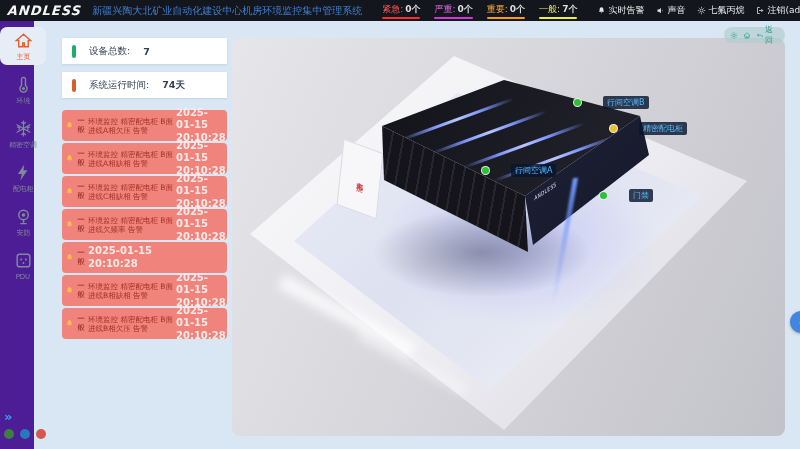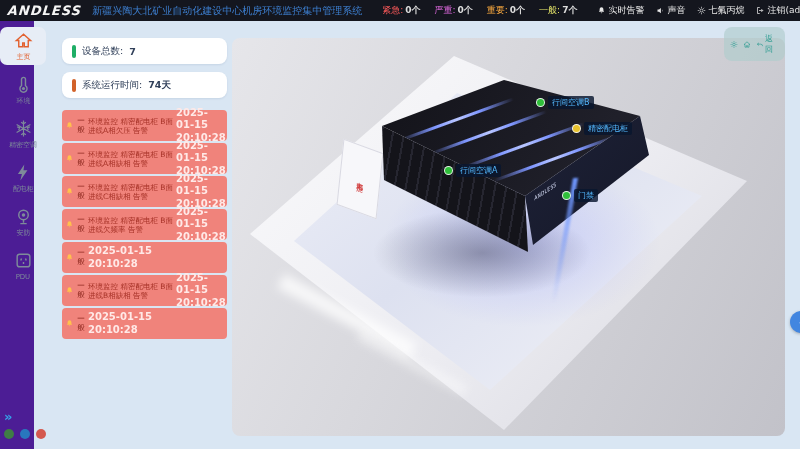--- a/index.html
+++ b/index.html
@@ -8,21 +8,21 @@
   .app { position:relative; width:800px; height:449px; overflow:hidden; background:#d9e6f3; }
 
   
   .header { position:absolute; left:0; top:0; width:800px; height:21px; background:#14161e;
             display:flex; align-items:center; padding:0 8px; gap:10px; z-index:30; }
   .logo { color:#f5f5f5; font-size:13px; font-weight:800; font-style:italic; letter-spacing:1px;
           transform:skewX(-6deg); white-space:nowrap; }
   .sys-title { color:#3d7fd0; font-size:10px; white-space:nowrap; }
   .header-spacer { flex:1; }
   .sev-list { display:flex; gap:14px; align-items:center; }
-  .sev-item { display:flex; flex-direction:row; align-items:flex-start; }
+  .sev-item { display:flex; flex-direction:column; align-items:flex-start; }
   .sev-text { font-size:9px; white-space:nowrap; display:flex; gap:2px; }
   .sev-count { color:#dddddd;font-weight:bold; }
   .sev-bar { height:2px; width:100%; margin-top:1px; border-radius:1px; }
   .hdr-actions { display:flex; gap:12px; align-items:center; margin-left:10px; }
   .hdr-btn { display:flex; align-items:center; gap:2px; color:#e8e8e8; font-size:9px; cursor:pointer; white-space:nowrap; }
   .hdr-btn svg { width:9px; height:9px; }
 
   
   .sidebar { position:absolute; left:0; top:21px; width:34px; height:428px; background:#4c1d95; z-index:10; }
   .side-item { width:46px; margin:6px auto 0 auto; padding:4px 0 3px 0; border-radius:7px;
@@ -32,22 +32,22 @@
   .side-label { font-size:7.5px; letter-spacing:0; white-space:nowrap; transform:scale(.92); }
   .side-bottom { position:absolute; left:4px; bottom:10px; }
   .side-chevrons { color:#35a3e8; font-size:13px; font-weight:700; line-height:1; }
   .side-dots { display:flex; gap:6px; margin-top:6px; }
   .side-dot { width:10px; height:10px; border-radius:50%; }
 
   
   .main { position:absolute; left:57px; top:21px; width:743px; height:428px; background:#d9e6f3;
           border-top-left-radius:14px; border-bottom-left-radius:14px; }
 
-  .stat-card { position:absolute; left:5px; width:165px; height:26px; background:#ffffff; border-radius:8px;
-               display:flex; align-items:center; gap:6px; padding:0 10px; box-shadow:0 1px 2px rgba(60,90,130,.12); }
+  .stat-card { position:absolute; left:5px; width:165px; height:26px; background:#ffffff; border-radius:0;
+               display:flex; align-items:center; gap:13px; padding:0 10px; box-shadow:0 1px 2px rgba(60,90,130,.12); }
   .stat-bar { width:4px; height:13px; border-radius:2px; flex:none; }
   .stat-label { font-size:9.5px; color:#31405a; }
   .stat-value { font-size:9.5px; color:#31405a; font-weight:700; }
 
   .alarm-list { position:absolute; left:5px; top:89px; width:165px; }
   .alarm-item { width:165px; height:31px; margin-bottom:2px; background:#f0837b; border-radius:4px;
                 display:flex; align-items:center; padding:2px 3px; gap:2px; cursor:pointer; }
   .alarm-item svg { width:9px; height:9px; flex:none; color:#ffc14d; }
   .alarm-level { width:10px; font-size:7.5px; color:#8f2a20; line-height:1.15; text-align:center; flex:none;
                  word-break:break-all; }
@@ -85,28 +85,28 @@
   .fire-cabinet { position:absolute; left:108px; top:108px; width:40px; height:66px; background:#f7f7fa;
                   border:1px solid #d9d9e2; transform:skew(-6deg,20deg);
                   display:flex; align-items:center; justify-content:center; }
   .fire-text { writing-mode:vertical-rl; font-size:6.5px; color:#d03a3a; letter-spacing:1px; }
   .floor-streak { position:absolute; background:rgba(255,255,255,.75); filter:blur(5px); }
   .streak-a { left:40px; top:270px; width:150px; height:16px; transform:rotate(28deg); }
   .streak-b { left:120px; top:320px; width:120px; height:10px; transform:rotate(28deg); opacity:.6; }
   .rack-shadow { position:absolute; left:140px; top:170px; width:220px; height:90px; border-radius:50%;
                  background:radial-gradient(ellipse at center,rgba(20,20,40,.35),rgba(20,20,40,0) 70%); }
 
-  .dev-label { position:absolute; display:flex; align-items:center; gap:3px; z-index:5; cursor:pointer; }
+  .dev-label { position:absolute; display:flex; align-items:center; gap:21px; z-index:5; cursor:pointer;margin-left:37px; }
   .dev-dot { width:9px; height:9px; border-radius:50%; border:1.5px solid rgba(255,255,255,.85); flex:none; }
   .dot-green { background:#2fbf3a; }
   .dot-yellow { background:#e8c22e; }
   .dev-tag { background:rgba(8,22,46,.82); color:#54b9ff; font-size:8px; padding:1px 4px; border-radius:2px;
              white-space:nowrap; }
 
-  .scene-toolbar { position:absolute; left:492px; top:-11px; height:16px; padding:17px 6px;
+  .scene-toolbar { position:absolute; left:492px; top:-11px; height:16px; padding:8px 6px;
                    background:rgba(175,205,205,.65); border-radius:8px; display:flex; align-items:center;
                    gap:5px; z-index:20; }
   .scene-toolbar svg { width:9px; height:9px; color:#2f9d92; cursor:pointer; }
   .tb-return { display:flex; align-items:center; gap:1px; color:#2f9d92; font-size:8px; cursor:pointer; }
 
   .collapse-btn { position:absolute; left:733px; top:290px; width:22px; height:22px; border-radius:50%;
                   background:#4286e0; color:#ffffff; font-size:11px; display:flex; align-items:center;
                   justify-content:center; cursor:pointer; box-shadow:0 1px 3px rgba(0,0,0,.25); }
 </style>
 </head>
@@ -307,20 +307,21 @@
         <div class="alarm-when">
             <div>2025-01-15</div>
             <div>20:10:28</div>
           </div>
       </div>
       <div class="alarm-item">
         <svg viewBox="0 0 24 24">
             <path d="M12 3a5 5 0 0 0-5 5v4l-2 3h14l-2-3V8a5 5 0 0 0-5-5zm-2 14a2 2 0 0 0 4 0z" fill="currentColor"></path>
           </svg>
         <div class="alarm-level">一般</div>
+        <div class="alarm-text">环境监控 精密配电柜 B面进线B相欠压 告警</div>
         <div class="alarm-when">
             <div>2025-01-15</div>
             <div>20:10:28</div>
           </div>
       </div>
     </div>
 
     <div class="viewport">
       <div class="scene">
         <div class="wall-outer"></div>

